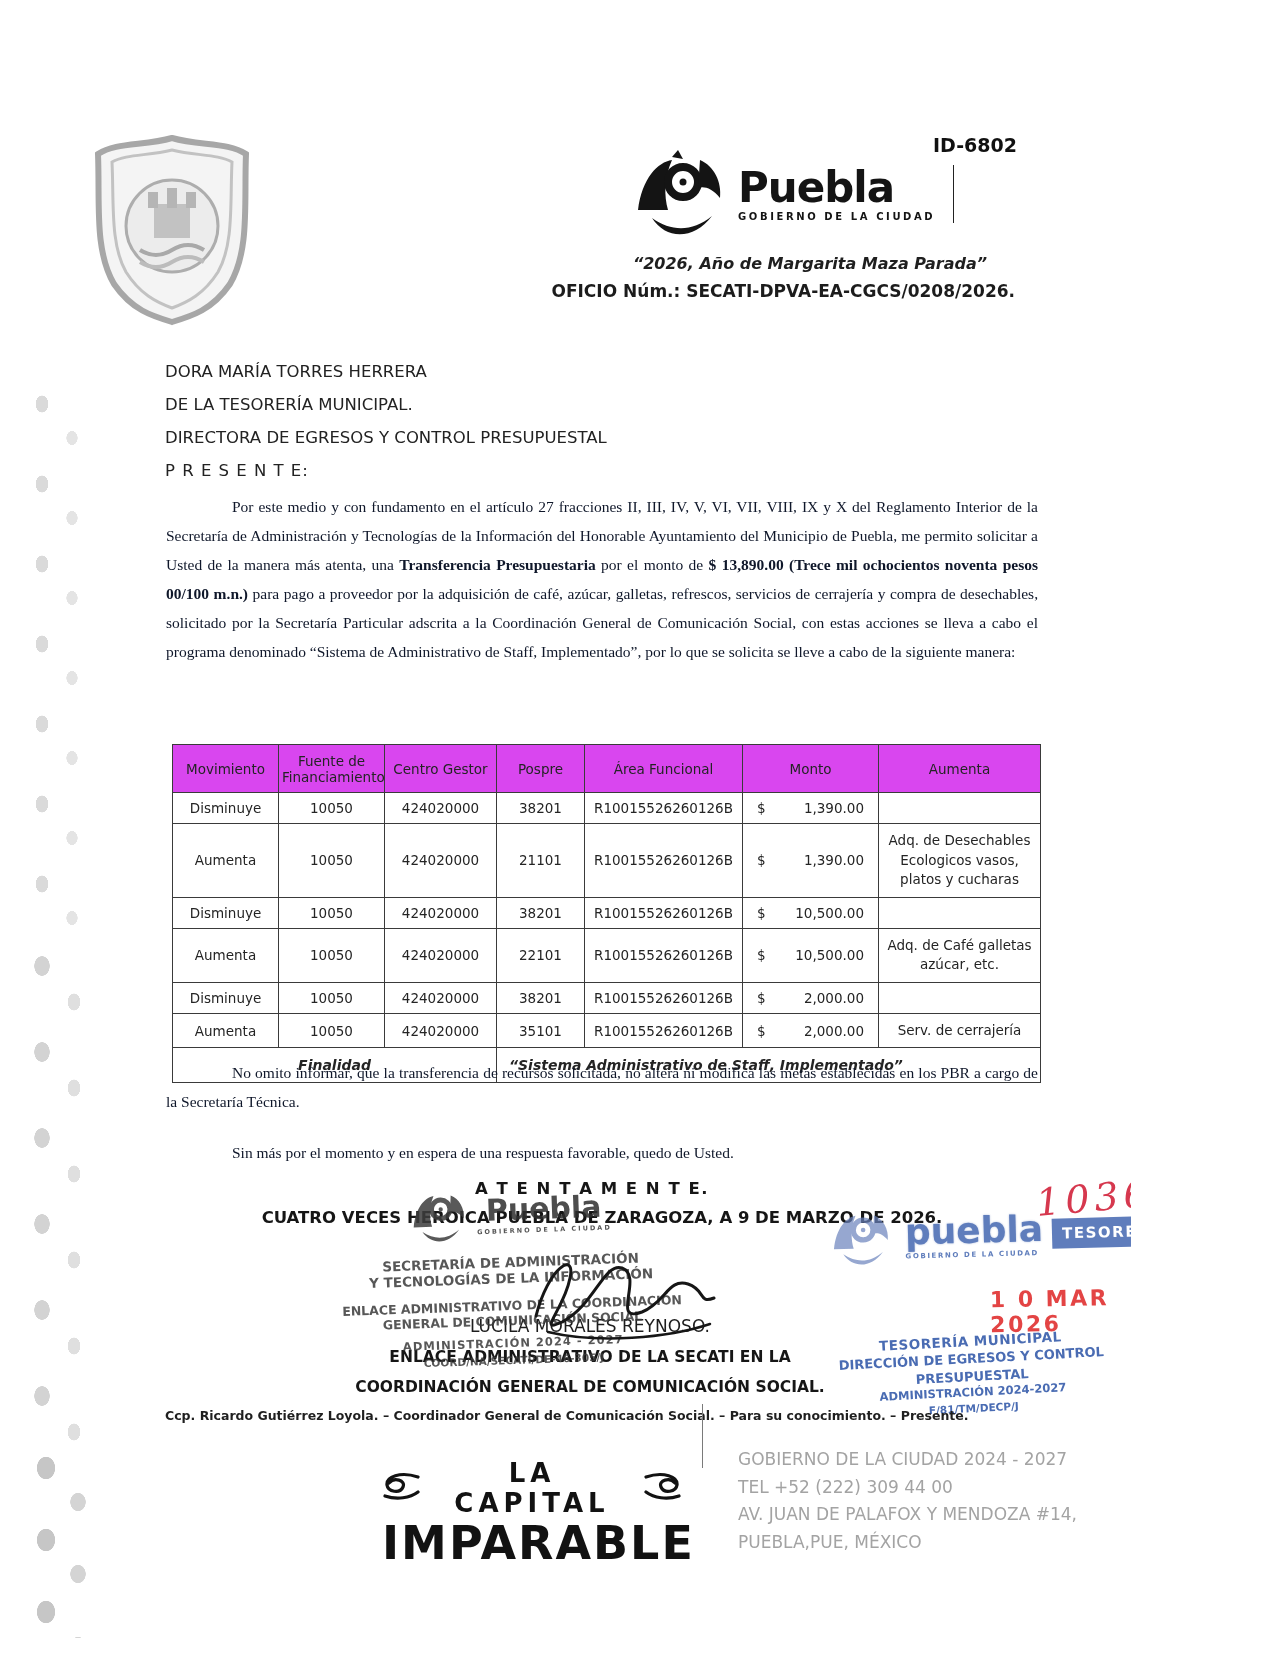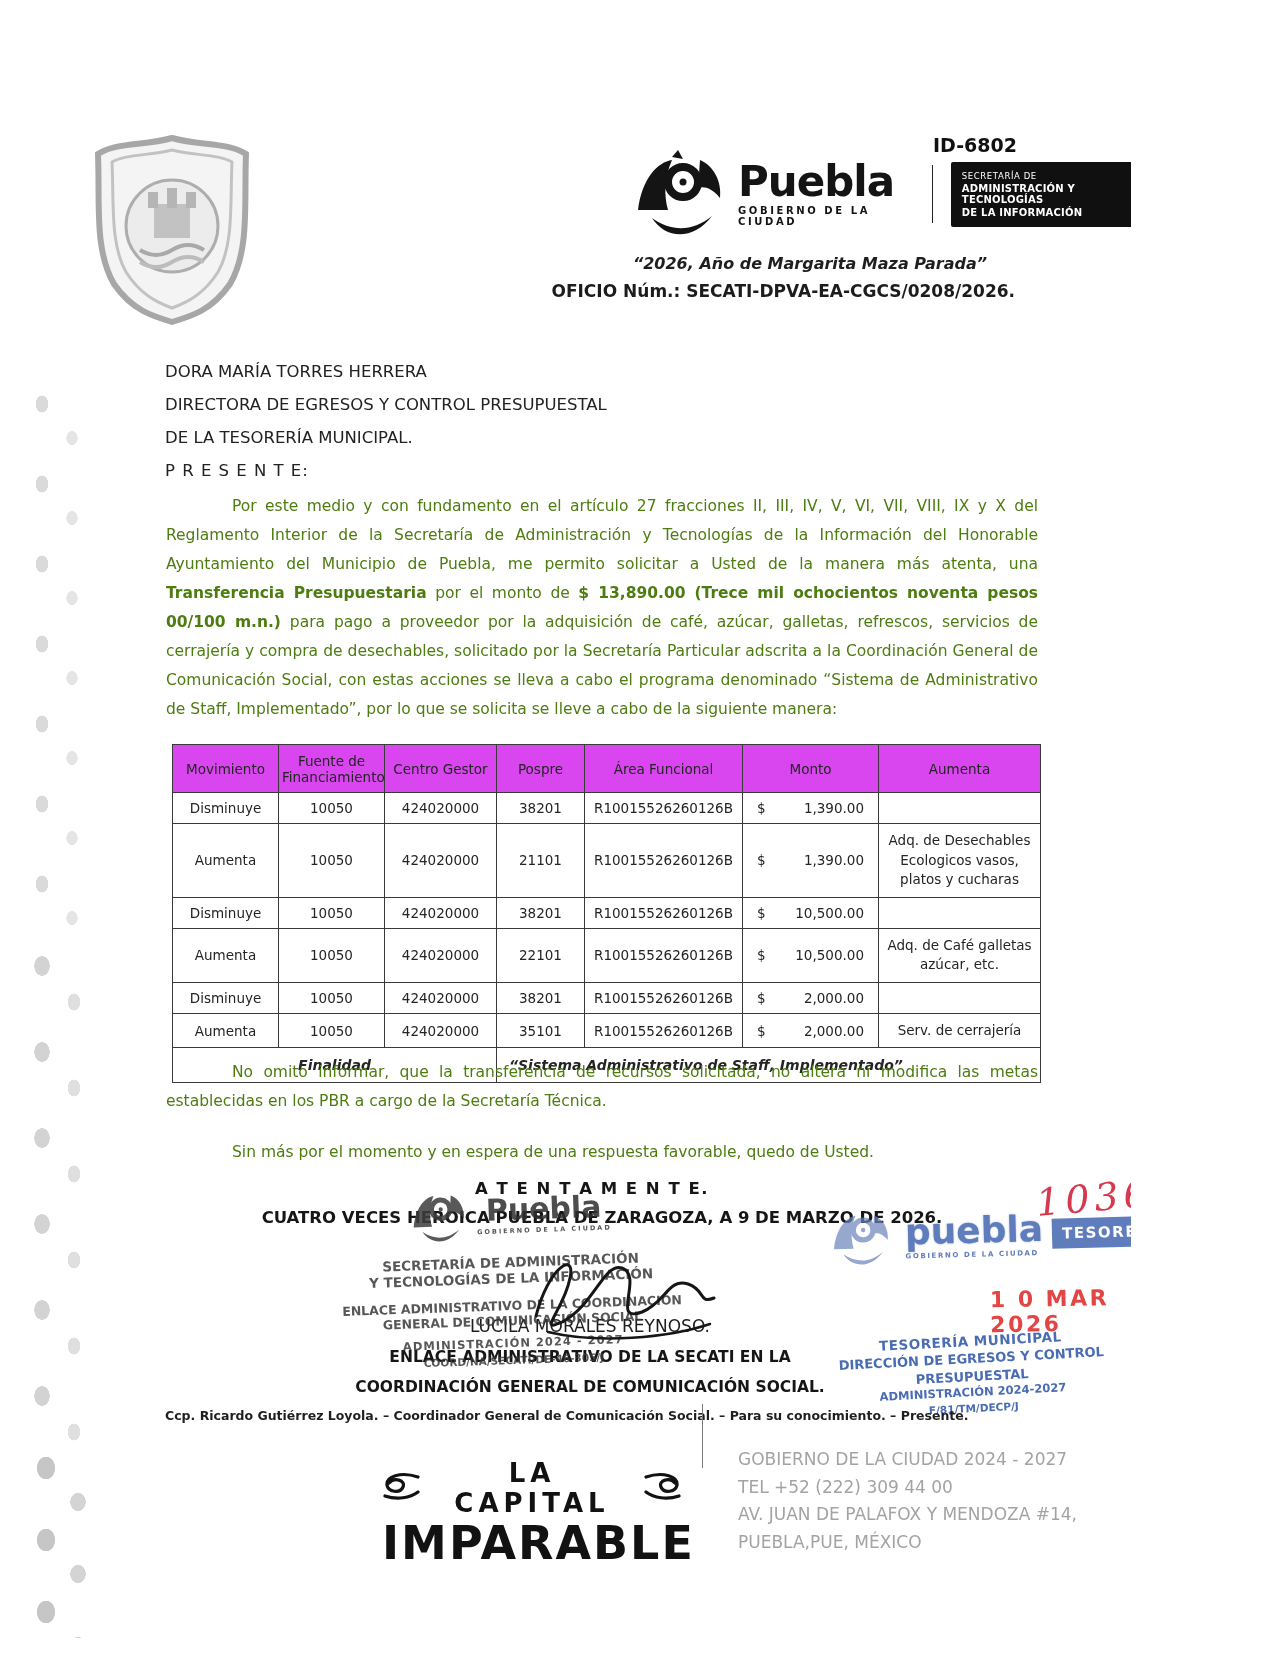--- a/index.html
+++ b/index.html
@@ -43,21 +43,21 @@
 
   .year-line { left:532px; top:254px; width:455px; text-align:right; font-style:italic;
     font-weight:bold; font-size:16px; color:#1f1f1f; }
   .oficio-line { left:460px; top:281px; width:555px; text-align:right; font-size:17px;
     font-weight:600; color:#1c1c1c; }
 
   .recipient { left:165px; top:355px; font-size:16.5px; line-height:33px; color:#222; }
   .recipient .salut { letter-spacing:1px; }
 
   .body-par { position:absolute; left:166px; width:872px; text-align:justify;
-    font-size:15.5px; line-height:29px; color:#4d7c0f; }
+    font-size:15.5px; line-height:29px; color:#0f172a;font-family:Liberation Serif, serif; }
   .indent { text-indent:66px; }
   .bold { font-weight:bold; }
   .p1 { top:492px; }
   .p2 { top:1058px; }
   .p3 { top:1138px; }
 
   .doc-table { position:absolute; left:172px; top:744px; width:868px;
     border-collapse:collapse; table-layout:fixed; background:#fff; }
   .doc-table th, .doc-table td { border:1.4px solid #3a3a3a; text-align:center;
     vertical-align:middle; padding:7px 5px; font-size:13.5px; color:#242424; }
@@ -157,34 +157,29 @@
         <path d="M72 12 C86 18 94 34 92 50 C84 40 76 38 70 40 Z" fill="#141414"></path>
         <path d="M24 70 C44 84 64 84 84 68 C66 92 38 92 24 70 Z" fill="#141414"></path>
         <path d="M50 2 l5 9 -11 -2 Z" fill="#141414"></path>
       </svg>
     </span>
     <span>
       <div class="gov-word">Puebla</div>
       <div class="gov-tag">GOBIERNO DE LA CIUDAD</div>
     </span>
     <span class="gov-divider"></span>
-    <span class="dept-box">
-      <div class="dept1">SECRETARÍA DE</div>
-      <div class="dept2">ADMINISTRACIÓN Y TECNOLOGÍAS</div>
-      <div class="dept3">DE LA INFORMACIÓN</div>
-    </span>
   </div>
 
   <div class="abs year-line">“2026, Año de Margarita Maza Parada”</div>
   <div class="abs oficio-line">OFICIO Núm.: SECATI-DPVA-EA-CGCS/0208/2026.</div>
 
   <div class="abs recipient">
     <div>DORA MARÍA TORRES HERRERA</div>
+    <div>DE LA TESORERÍA MUNICIPAL.</div>
     <div>DIRECTORA DE EGRESOS Y CONTROL PRESUPUESTAL</div>
-    <div>DE LA TESORERÍA MUNICIPAL.</div>
     <div class="salut">P R E S E N T E:</div>
   </div>
 
   <p class="body-par indent p1"><span>Por este medio y con fundamento en el artículo 27 fracciones II, III, IV, V, VI, VII, VIII, IX y X del Reglamento Interior de la Secretaría de Administración y Tecnologías de la Información del Honorable Ayuntamiento del Municipio de Puebla, me permito solicitar a Usted de la manera más atenta, una </span><span class="bold">Transferencia Presupuestaria</span><span> por el monto de </span><span class="bold">$ 13,890.00 (Trece mil ochocientos noventa pesos 00/100 m.n.)</span><span> para pago a proveedor por la adquisición de café, azúcar, galletas, refrescos, servicios de cerrajería y compra de desechables, solicitado por la Secretaría Particular adscrita a la Coordinación General de Comunicación Social, con estas acciones se lleva a cabo el programa denominado “Sistema de Administrativo de Staff, Implementado”, por lo que se solicita se lleve a cabo de la siguiente manera:</span></p>
 
   <table class="doc-table">
     <colgroup>
       <col style="width:106px">
         <col style="width:106px">
         <col style="width:112px">

